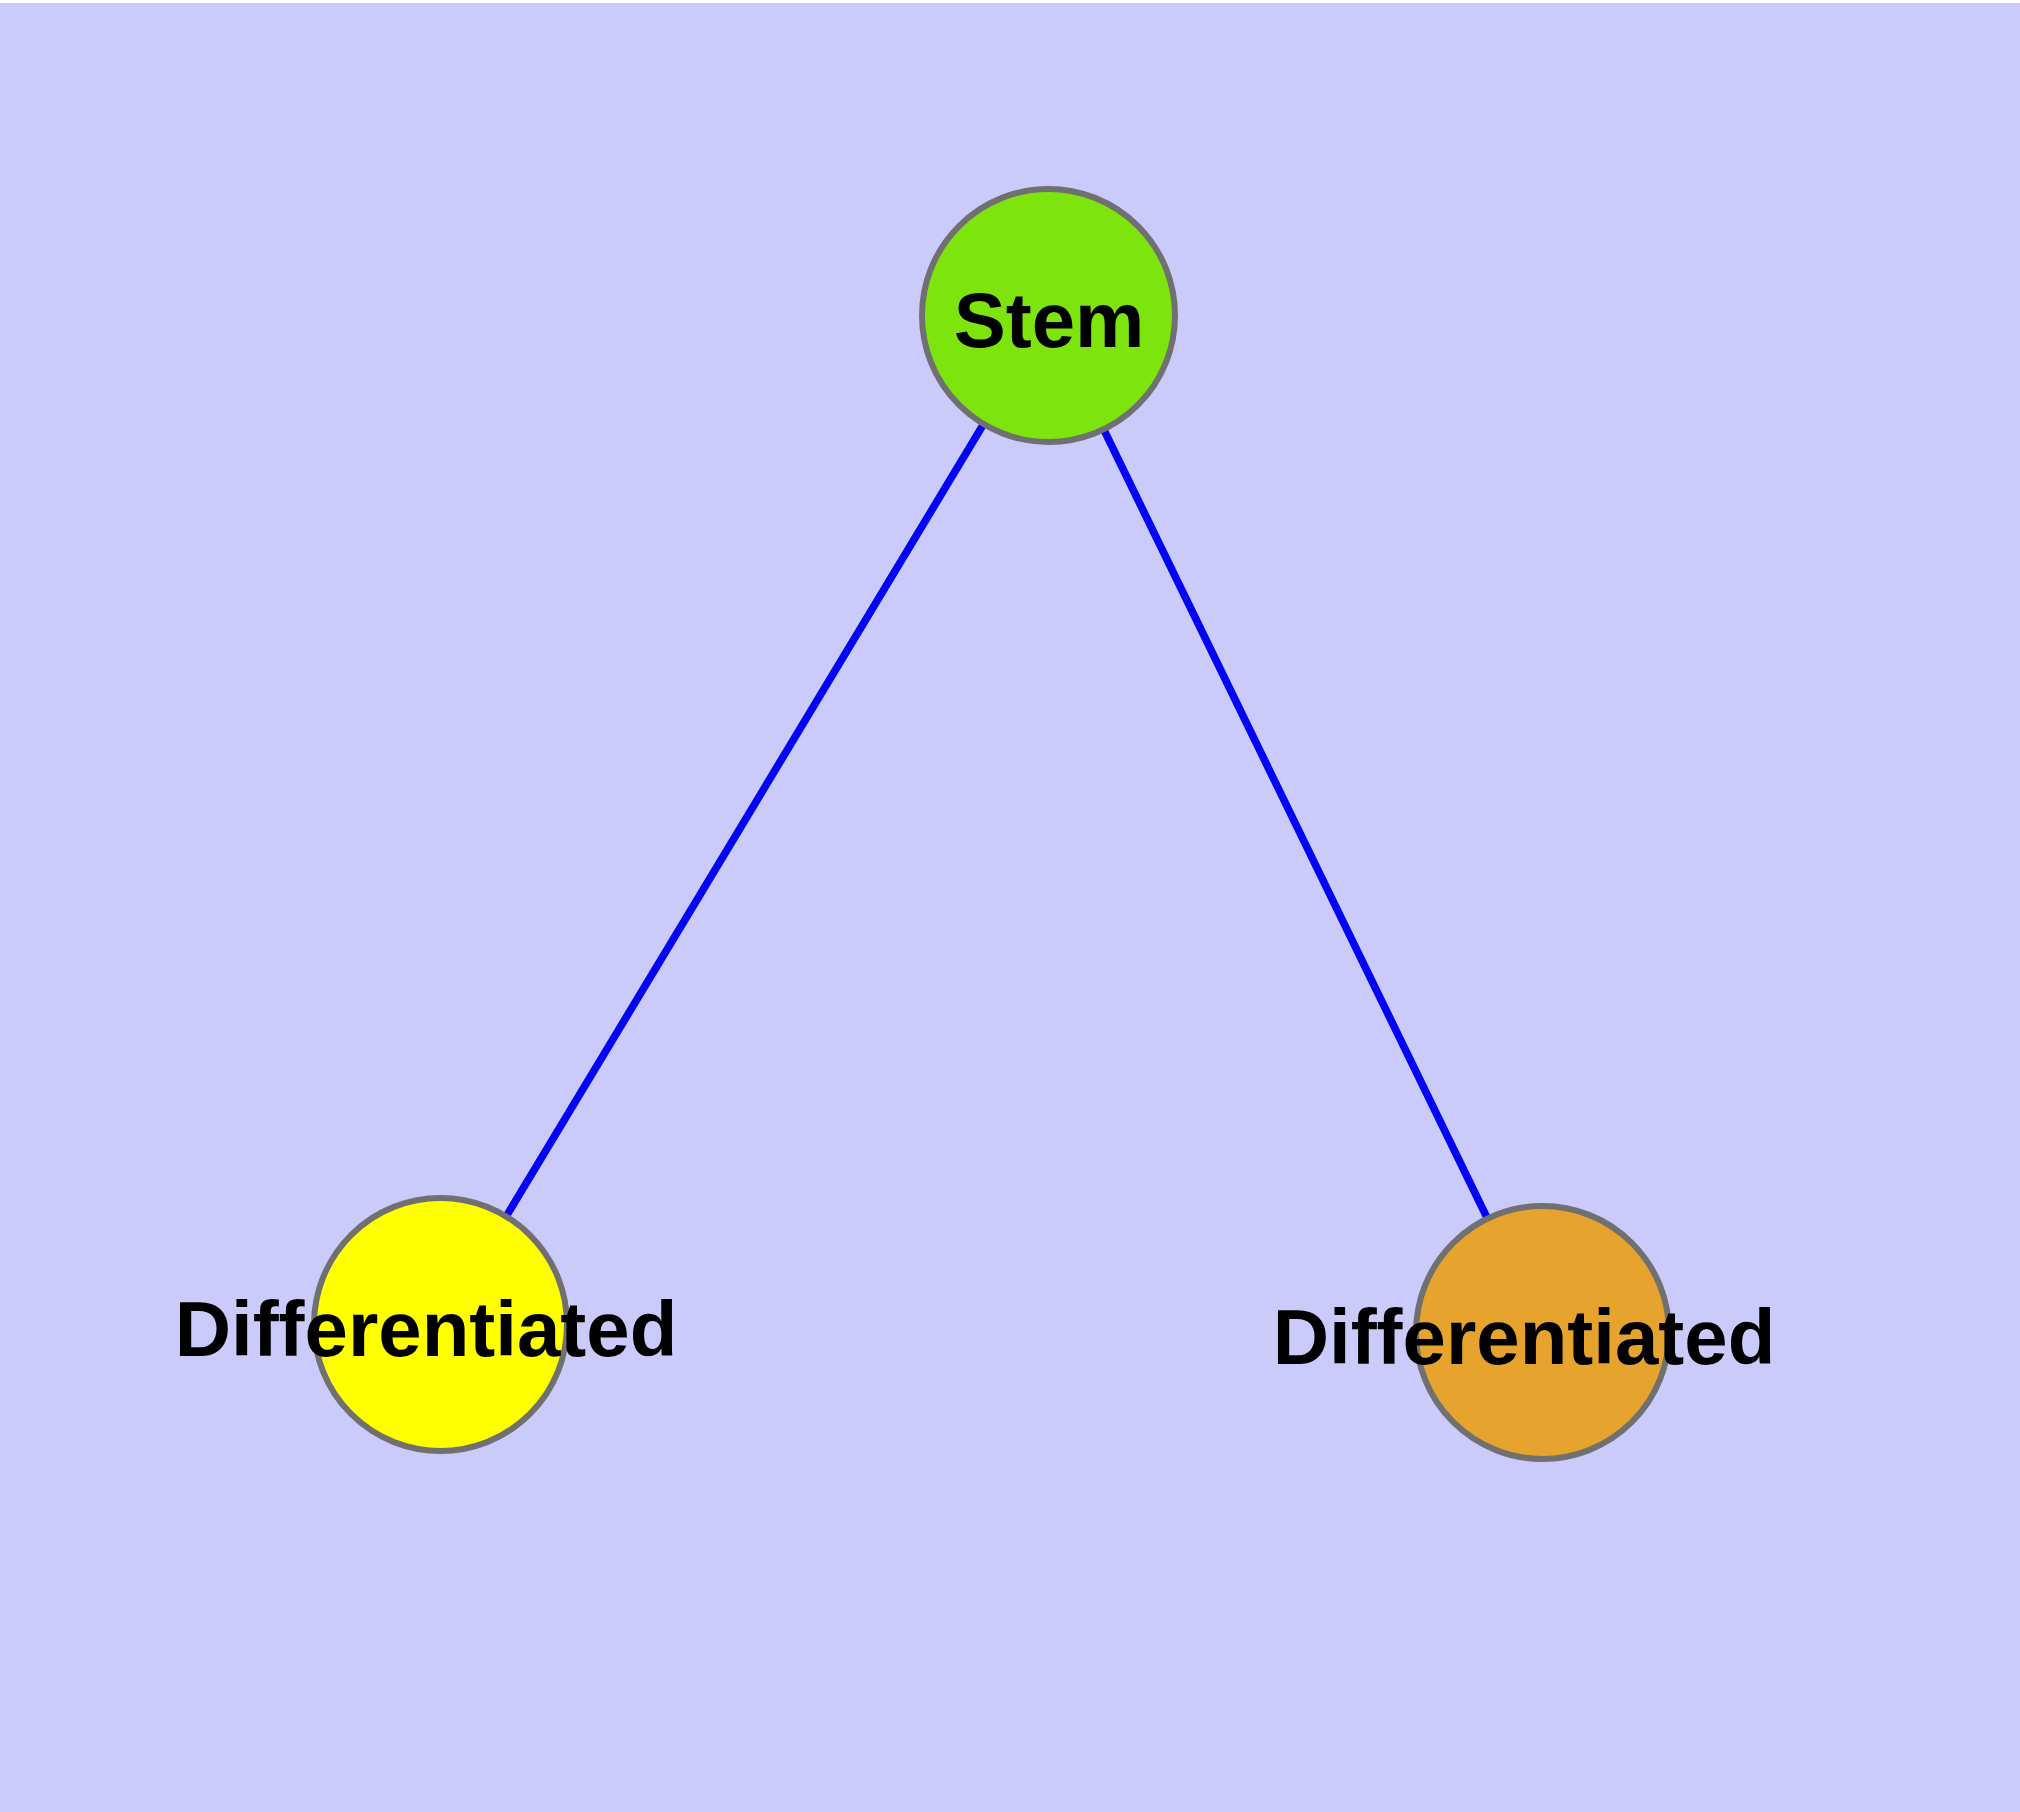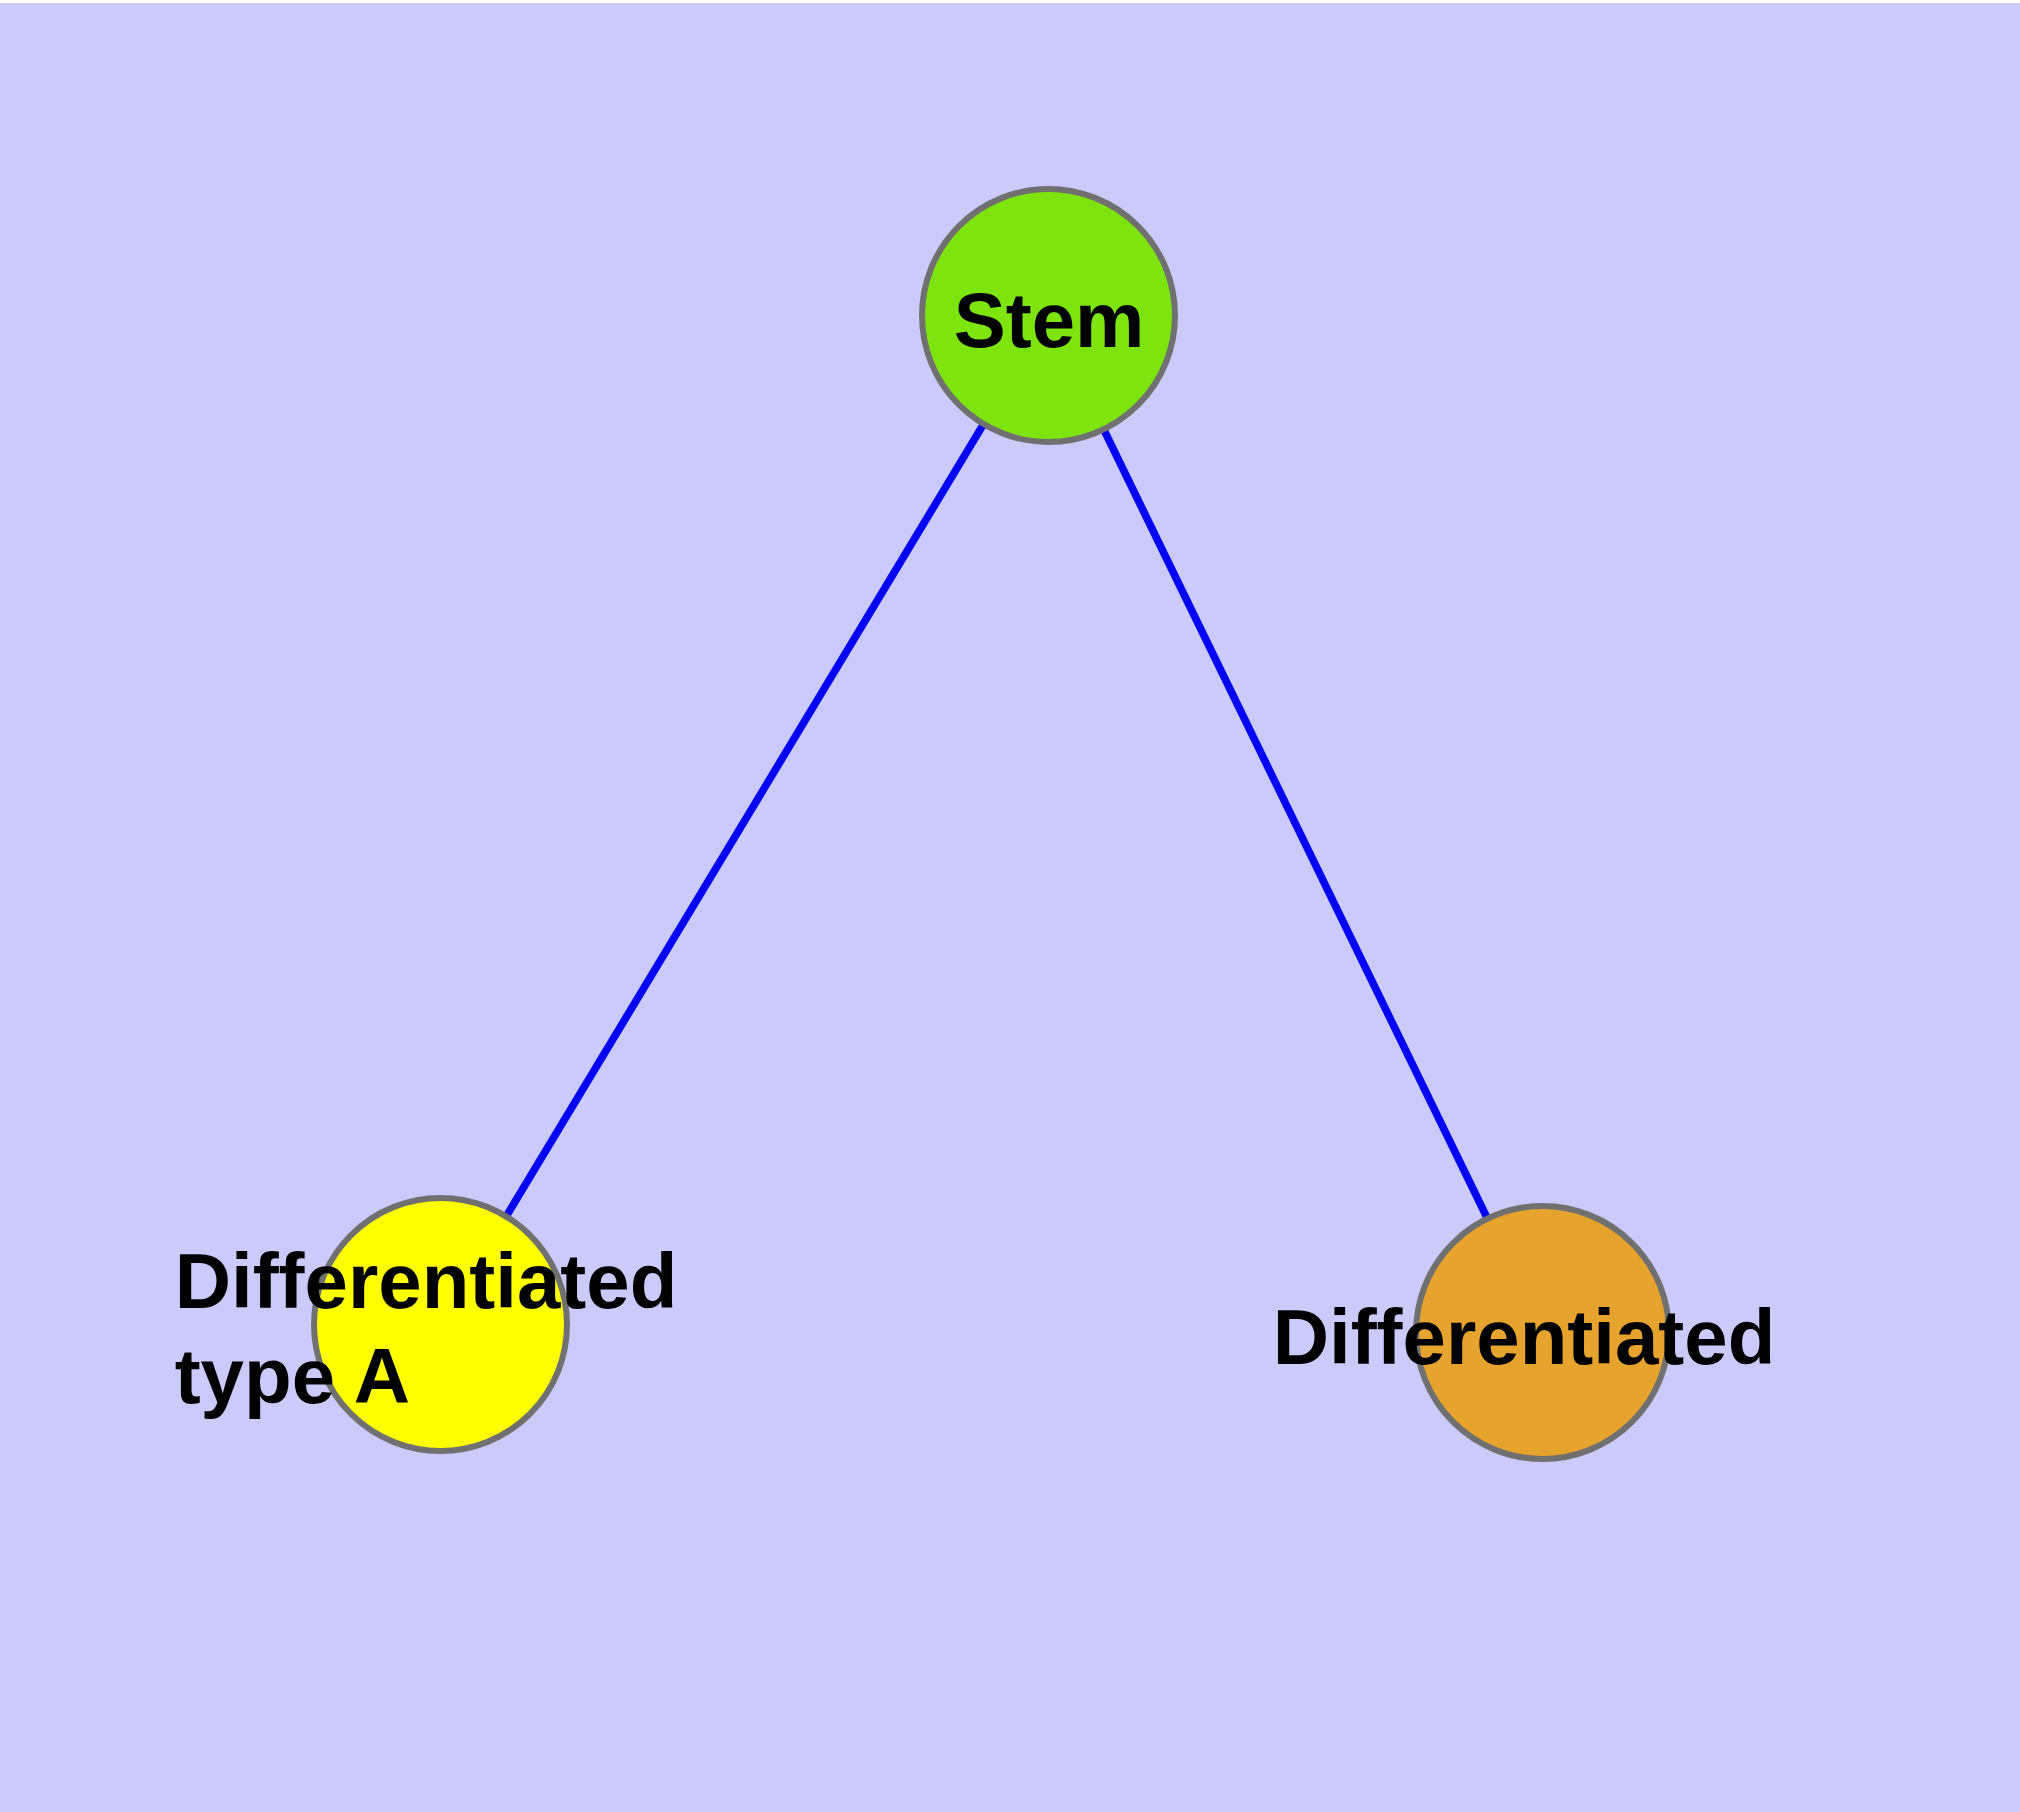--- a/index.html
+++ b/index.html
@@ -34,21 +34,21 @@
   }
   .node {
     position: absolute;
     border-radius: 50%;
     box-sizing: border-box;
     border: 6.8px solid var(--node-border, #707070);
   }
   .node-label {
     position: absolute;
     transform: translate(-50%, -50%);
-    text-align: left;
+    text-align: right;
     font-weight: bold;
     font-size: 78px;
     line-height: 95px;
     white-space: nowrap;
     color: var(--label, #000000);
   }
   .label-line {
     display: block;
   }
 </style>
@@ -65,21 +65,20 @@
   <div id="node-stem" class="node" style="left: 919px; top: 186px; width: 259px; height: 259px; background: rgb(126, 228, 13);"></div>
   <div id="node-diff-a" class="node" style="left: 311px; top: 1195px; width: 259px; height: 259px; background: rgb(255, 255, 0);"></div>
   <div id="node-diff-b" class="node" style="left: 1413px; top: 1203px; width: 259px; height: 259px; background: rgb(230, 163, 46);"></div>
 
   <div id="label-stem" class="node-label" style="left: 1049px; top: 320px;">
     <span class="label-line">Stem</span>
   </div>
 
   <div id="label-diff-a" class="node-label" style="left: 426px; top: 1329px;">
     <span class="label-line">Differentiated</span>
-    <span class="label-line">type A</span>
   </div>
 
   <div id="label-diff-b" class="node-label" style="left: 1524px; top: 1337px;">
     <span class="label-line">Differentiated</span>
   </div>
 
   <div class="top-strip"></div>
 
 </div>
 

